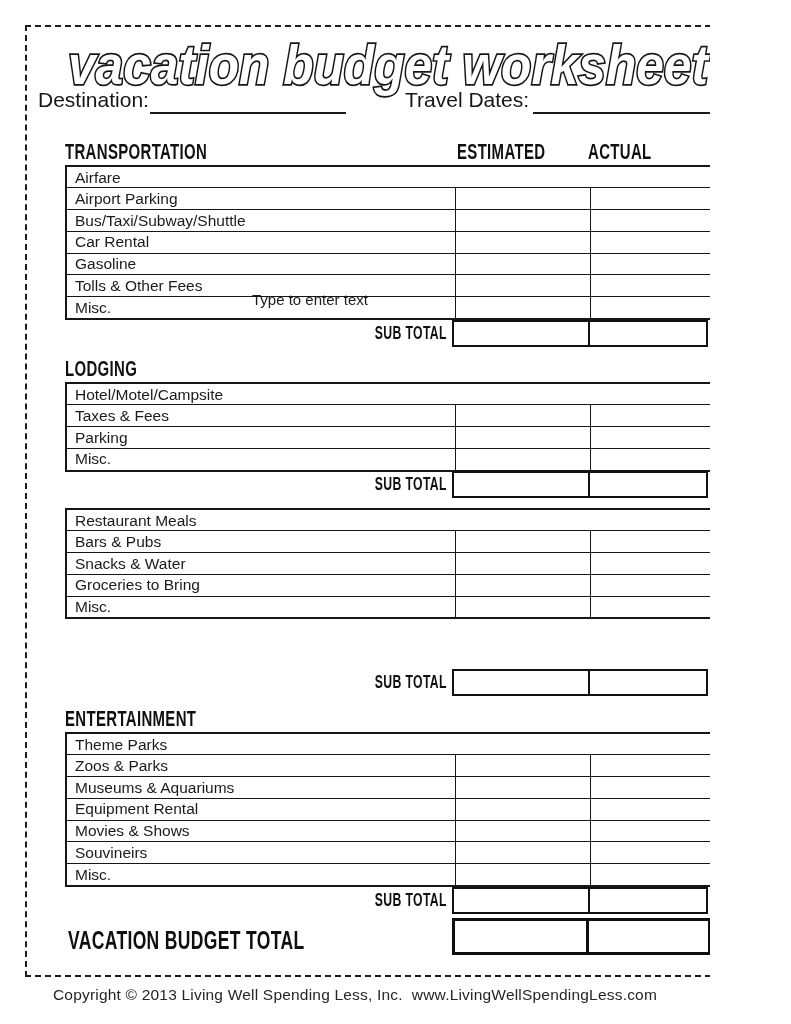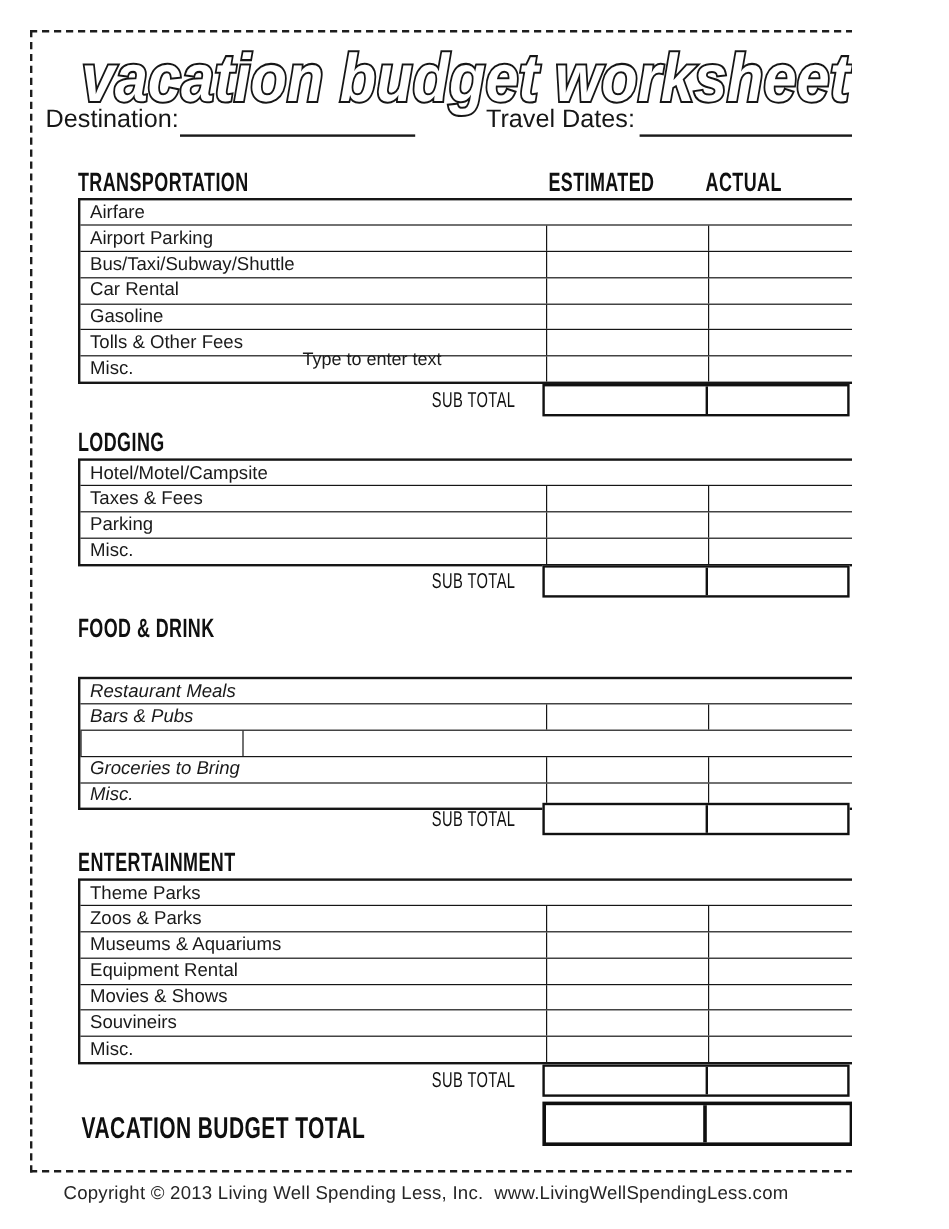--- a/index.html
+++ b/index.html
@@ -33,22 +33,22 @@
   .t-row { display:flex; box-sizing:border-box; height:21.8px; border-top:1.5px solid #161616; }
   .t-row.first { border-top:none; height:20.3px;flex-direction:column; }
   .c-label {
     width:388px; box-sizing:border-box; padding:1.5px 0 0 8px;
     font-size:15.5px; line-height:18px; white-space:nowrap; overflow:hidden; color:#1a1a1a;
   }
   .c-est { width:135px; box-sizing:border-box; border-left:1.5px solid #161616; }
   .c-act { width:120px; box-sizing:border-box; border-left:1.5px solid #161616; }
 
   .subtotal-label {
-    position:absolute; left:327px; width:120px; text-align:left;
-    font-weight:normal; font-size:18px; color:#101010; white-space:nowrap;
+    position:absolute; left:327px; width:120px; text-align:right;
+    font-weight:bold; font-size:18px; color:#101010; white-space:nowrap;
   }
   .subtotal-label span { display:inline-block; transform:scaleX(0.68); transform-origin:right center; letter-spacing:0.5px; }
   .subtotal-box {
     position:absolute; left:452px; width:256px; height:27px;
     box-sizing:border-box; border:2.5px solid #111111; display:flex; background:#fff;
   }
   .sb-est { width:136px; box-sizing:border-box; border-right:2.5px solid #111111; }
   .sb-act { flex:1; }
 
   .total-label {
@@ -157,32 +157,33 @@
       <div class="c-act"></div>
     </div>
   </div>
   <div class="subtotal-label" style="top:474px;"><span>SUB TOTAL</span></div>
   <div class="subtotal-box" style="top:471px;">
     <div class="sb-est"></div>
     <div class="sb-act"></div>
   </div>
 
   <div class="sec-header" style="left:65px; top:511px;">FOOD &amp; DRINK</div>
-  <div class="btable" style="top:564px;font-style:italic;">
+  <div class="btable" style="top:508px;">
     <div class="t-row first">
       <div class="c-label">Restaurant Meals</div>
       <div class="c-est"></div>
       <div class="c-act"></div>
     </div>
     <div class="t-row">
       <div class="c-label">Bars &amp; Pubs</div>
       <div class="c-est"></div>
       <div class="c-act"></div>
     </div>
     <div class="t-row">
+      <div class="c-label">Snacks &amp; Water</div>
       <div class="c-est"></div>
       <div class="c-act"></div>
     </div>
     <div class="t-row">
       <div class="c-label">Groceries to Bring</div>
       <div class="c-est"></div>
       <div class="c-act"></div>
     </div>
     <div class="t-row">
       <div class="c-label">Misc.</div>

